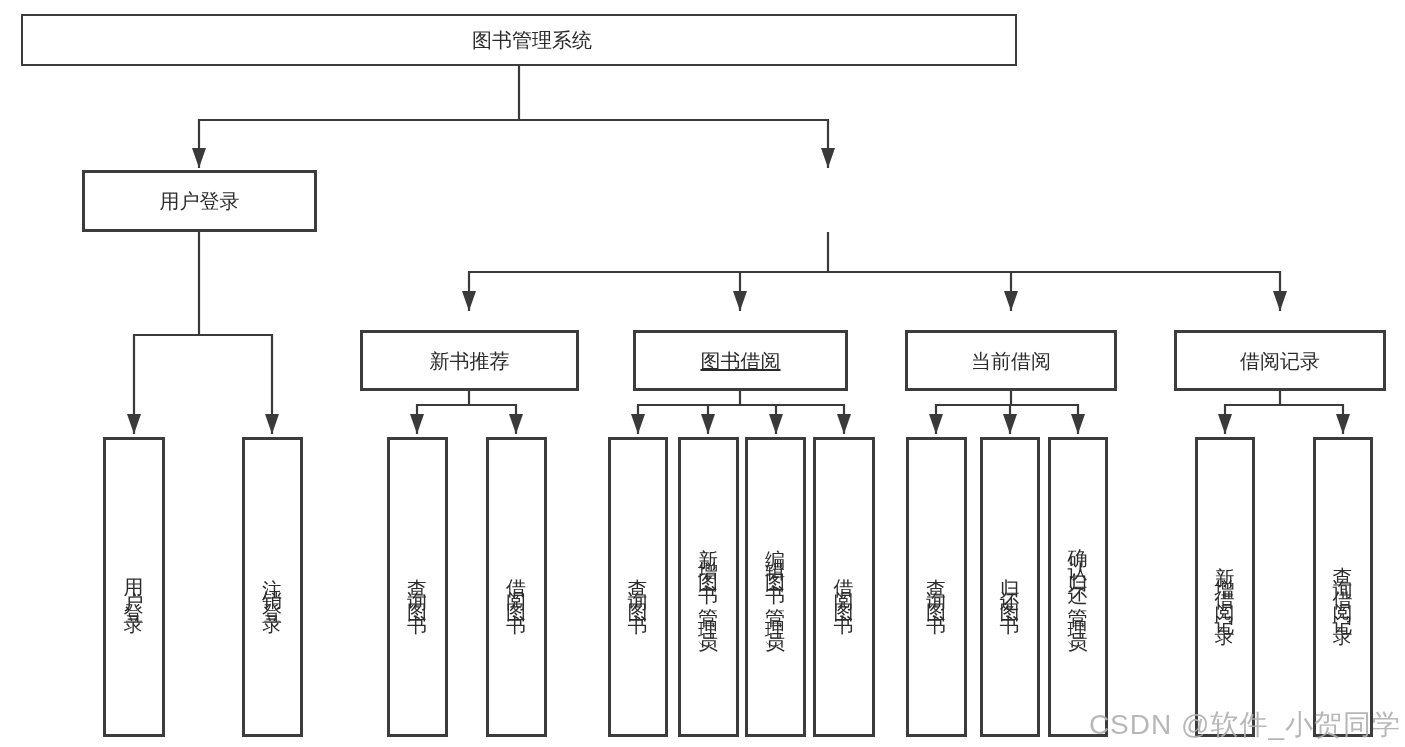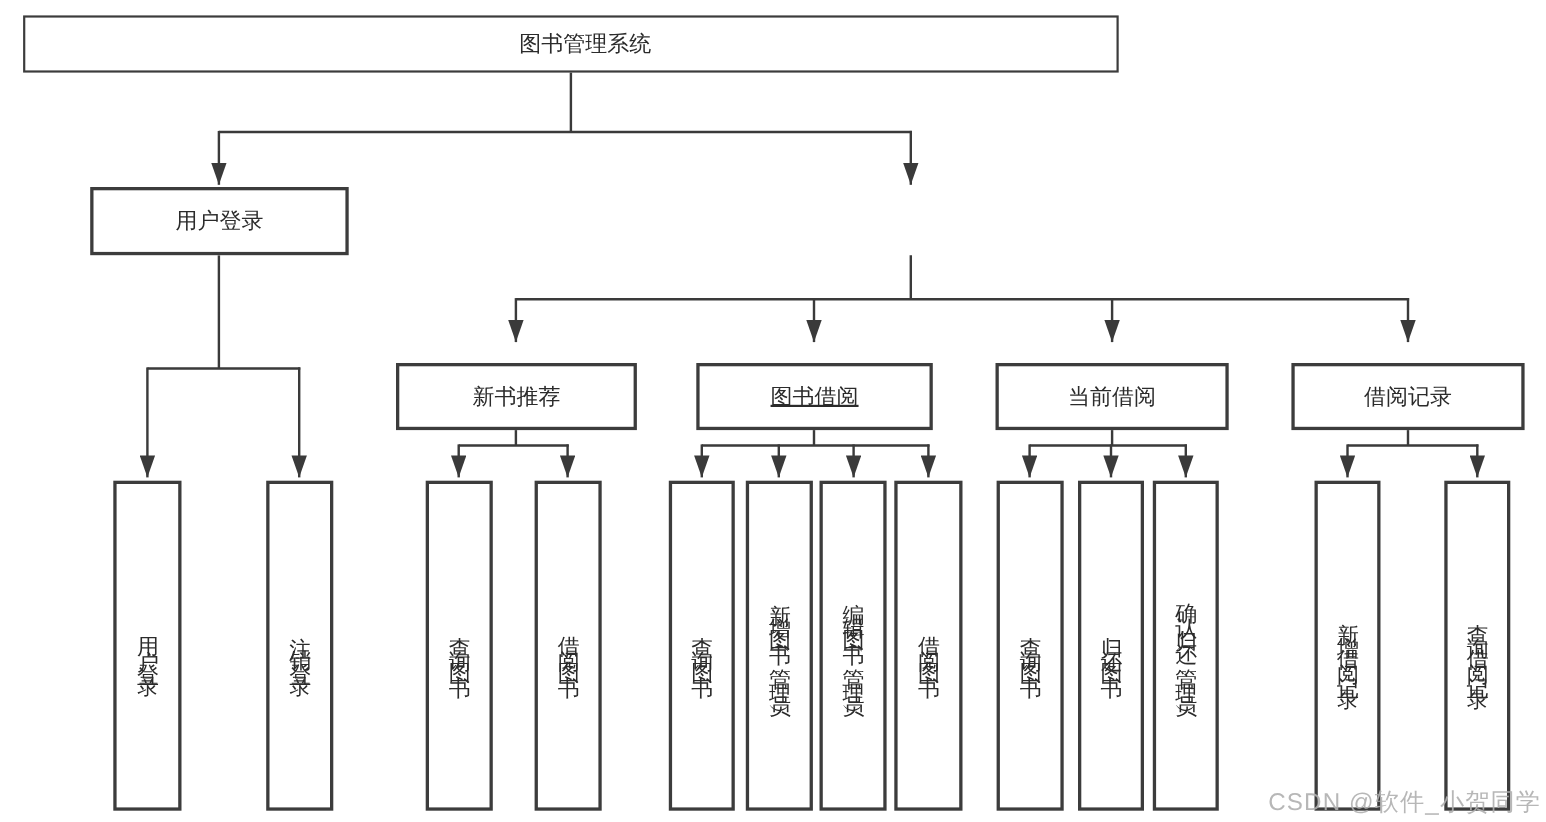--- a/index.html
+++ b/index.html
@@ -30,21 +30,21 @@
   .vtext {
     writing-mode:vertical-rl;
     text-orientation:mixed;
     letter-spacing:12px;
     line-height:1;
     white-space:nowrap;
   }
   .watermark {
     position:absolute; z-index:3;
     right:4px; bottom:3px;
-    font-size:22px;
+    font-size:28px;
     color:#b0b0b0;
     opacity:0.9;
     letter-spacing:1px;
   }
 </style>
 </head>
 <body>
 
 <div class="canvas">
 

